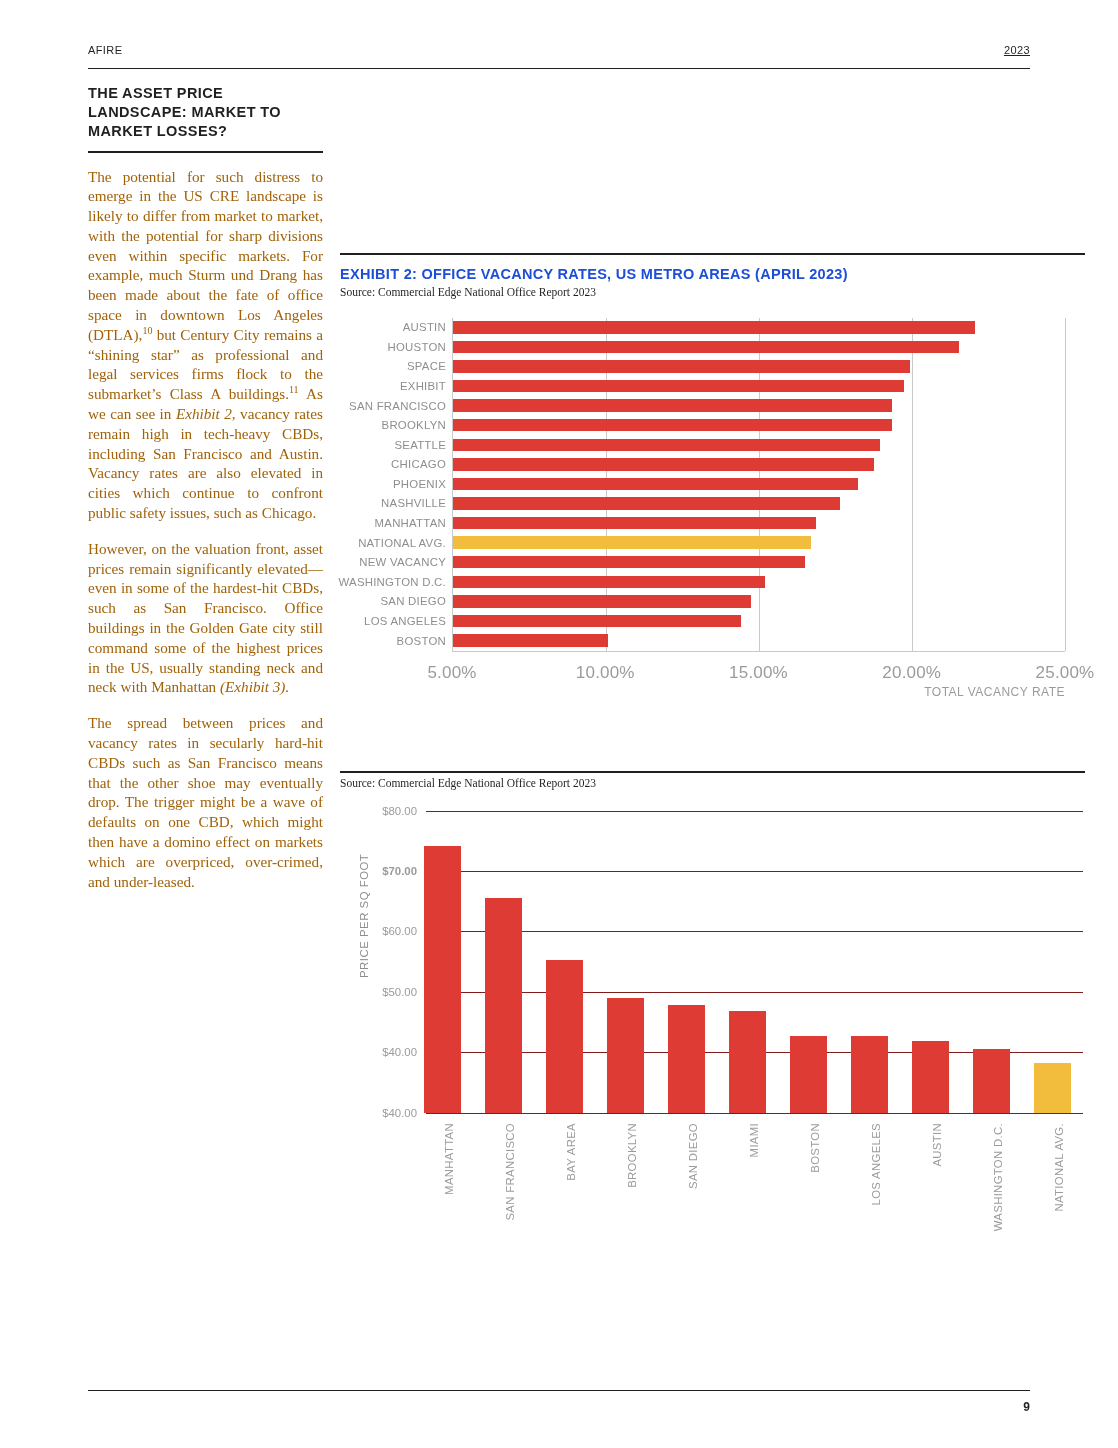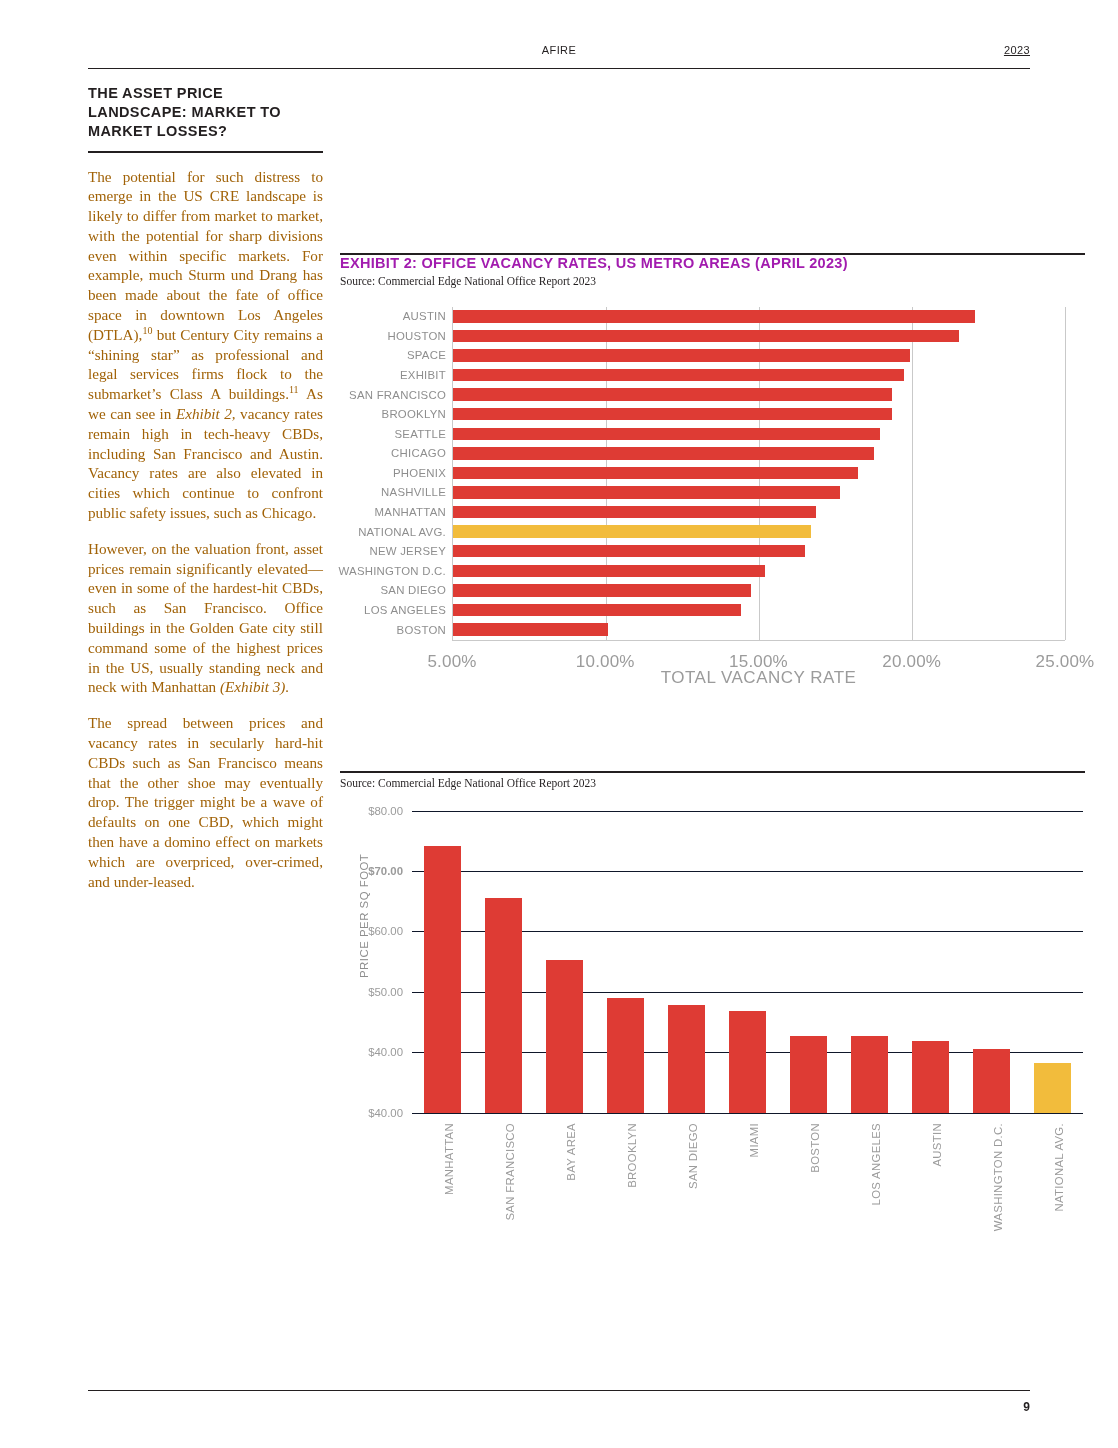--- a/index.html
+++ b/index.html
@@ -13,21 +13,21 @@
     overflow:hidden;
   }
 
   
   .page-header {
     position:absolute; left:88px; top:44px; width:942px;
     display:flex; align-items:flex-end; justify-content:space-between;
     font-size:11px; letter-spacing:.4px; color:#231f20;
   }
   .page-header .center {
-    position:absolute; left:0; right:0; text-align:center; font-size:11px;
+    position:absolute; left:0; right:0; text-align:left; font-size:11px;
   }
   .page-header .right { margin-left:auto; font-size:11px;text-decoration:underline; }
   .header-rule {
     position:absolute; left:88px; top:68px; width:942px; height:1px; background:#231f20;
   }
 
   
   .left-col {
     position:absolute; left:88px; top:84px; width:235px;
   }
@@ -51,21 +51,21 @@
     hyphens:auto;
   }
   .body-text sup { font-size:10px; vertical-align:super; line-height:0; }
   .body-text i, .body-text em { font-style:italic; }
 
   
   .exhibit { position:absolute; left:340px; width:745px; }
   .exhibit-rule { height:1.5px; background:#231f20; width:745px; }
   .exhibit-title {
     font-weight:bold; font-size:14.5px; letter-spacing:.3px;
-    color:#a21caf; 
+    color:#1d4ed8; margin-top:11px;
   }
   .exhibit-source {
     font-family:"Liberation Serif", serif;
     font-size:11.5px; color:#231f20; margin-top:4px;
   }
 
   
   #exhibit2 { top:253px; }
   .h-chart { position:relative; width:745px; height:395px; margin-top:14px; }
   .h-plot {
@@ -88,30 +88,30 @@
     white-space:nowrap;
     font-size:11.4px; color:#8e8e8e; letter-spacing:.25px;
   }
   .h-xticks { position:absolute; left:112px; right:20px; bottom:30px; height:14px; }
   .h-xtick {
     position:absolute; transform:translateX(-50%);
     font-size:17px; color:#9b9b9b; letter-spacing:.2px; white-space:nowrap;
   }
   .h-xtitle {
     position:absolute; left:112px; right:20px; bottom:8px;
-    text-align:center; font-size:17px; color:#9b9b9b; letter-spacing:.5px;
+    text-align:right; font-size:12px; color:#9b9b9b; letter-spacing:.5px;
   }
 
   
   #exhibit3 { top:771px; }
   .v-chart { position:relative; width:745px; height:470px; margin-top:14px; }
   .v-plot {
     position:absolute; left:72px; top:8px; right:2px; height:302px;
   }
-  .v-gridline { position:absolute; left:0; right:0; height:1px; background:#0f172a; }
+  .v-gridline { position:absolute; left:14px; right:0; height:1px; background:#7f1d1d; }
   .v-ylabel {
     position:absolute; right:100%; margin-right:9px; transform:translateY(-50%);
     font-size:11.4px; color:#9b9b9b; white-space:nowrap;
   }
   .v-ytitle {
     position:absolute; left:18px; top:175px;
     transform:rotate(-90deg); transform-origin:left top;
     font-size:11.4px; color:#8e8e8e; letter-spacing:.5px; white-space:nowrap;
   }
   .v-bars {
@@ -216,21 +216,21 @@
           </div>
           <div class="h-row" style="height: 5.88235%;">
             <div class="h-label">MANHATTAN</div>
             <div class="h-bar" style="width: 59.25%;"></div>
           </div>
           <div class="h-row" style="height: 5.88235%;">
             <div class="h-label">NATIONAL AVG.</div>
             <div class="h-bar highlight" style="width: 58.5%;"></div>
           </div>
           <div class="h-row" style="height: 5.88235%;">
-            <div class="h-label">NEW JERSEY</div>
+            <div class="h-label">NEW VACANCY</div>
             <div class="h-bar" style="width: 57.5%;"></div>
           </div>
           <div class="h-row" style="height: 5.88235%;">
             <div class="h-label">WASHINGTON D.C.</div>
             <div class="h-bar" style="width: 51%;"></div>
           </div>
           <div class="h-row" style="height: 5.88235%;">
             <div class="h-label">SAN DIEGO</div>
             <div class="h-bar" style="width: 48.75%;"></div>
           </div>

